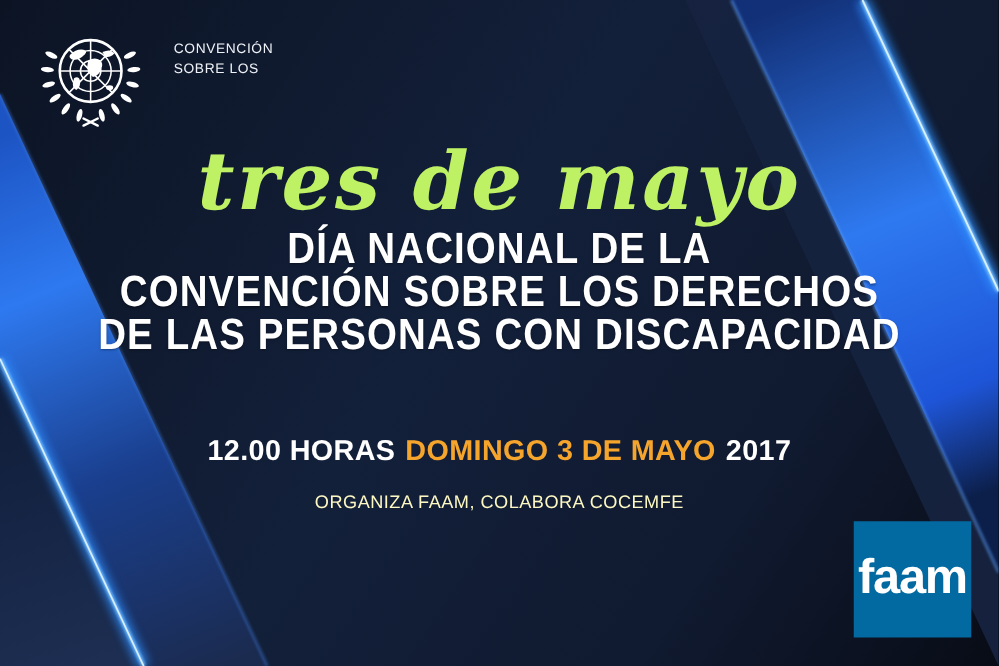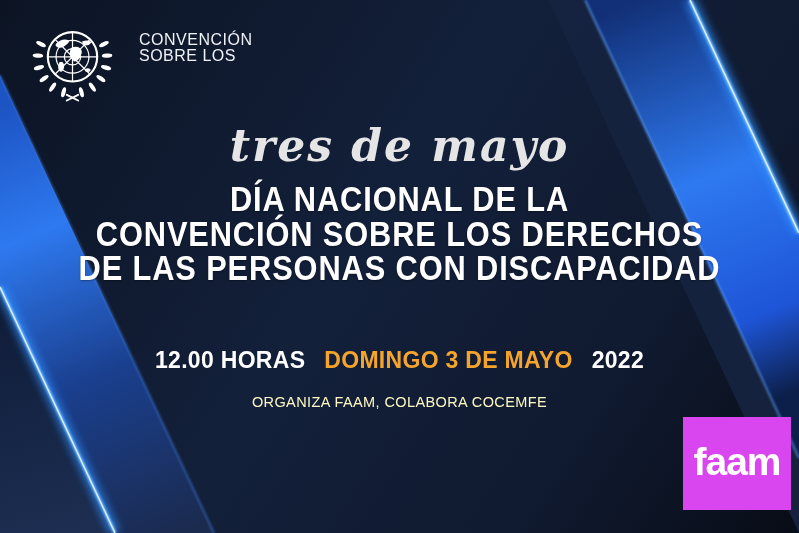--- a/index.html
+++ b/index.html
@@ -12,51 +12,51 @@
     -webkit-font-smoothing:antialiased;
   }
   .bg-svg{position:absolute;inset:0;display:block;}
   .layer{position:absolute;}
 
   
   .un-emblem{left:25px;top:15px;width:95px;height:95px;}
   .un-text{
     left:139px;top:32px;
     color:#EFF2F7;
-    font-size:16px;line-height:15.6px;
+    font-size:11px;line-height:15.6px;
     letter-spacing:.5px;font-weight:500;
     white-space:nowrap;
   }
 
   
   .script-title{
     left:0;top:118px;width:100%;
     text-align:center;
     font-family:"DejaVu Serif", serif;
     font-style:italic;font-weight:bold;
-    font-size:44px;line-height:56px;
+    font-size:64px;line-height:56px;
     letter-spacing:2px;
-    color:#e5e5e5;
+    color:#bef264;
   }
 
   
   .main-title{
     left:0;top:182px;width:100%;
     text-align:center;color:#FFFFFF;
     font-weight:700;font-size:35px;line-height:34.5px;
     letter-spacing:1px;
     transform:scaleX(.88);
     transform-origin:50% 50%;
     text-shadow:0 1px 2px rgba(0,0,0,.35);
   }
 
   
   .datetime{
     left:0;top:306px;width:100%;
-    display:flex;justify-content:center;align-items:baseline;gap:19px;
+    display:flex;justify-content:center;align-items:baseline;gap:8px;
     font-weight:700;font-size:23px;line-height:26px;
     color:#FFFFFF;letter-spacing:.3px;
   }
   .datetime .orange{color:#F5A42C;margin-top:41px;}
 
   
   .details{
     left:0;top:350px;width:100%;
     text-align:center;color:#F2F4F8;
     font-weight:700;font-size:14.5px;line-height:17.5px;
@@ -66,22 +66,22 @@
   
   .organizer{
     left:0;top:394px;width:100%;
     text-align:center;color:#fef9c3;
     font-weight:400;font-size:14.5px;line-height:17px;
     letter-spacing:.4px;
   }
 
   
   .faam-box{
-    left:683px;top:417px;width:108px;height:93px;
-    background:#d946ef;
+    left:683px;top:417px;width:94px;height:93px;
+    background:#0369a1;
     display:flex;align-items:center;justify-content:center;
   }
   .faam-box .faam-word{
     color:#FFFFFF;font-weight:700;font-size:39px;
     letter-spacing:-1px;line-height:1;
     padding-bottom:4px;
   }
 </style>
 </head>
 <body>
@@ -184,21 +184,21 @@
 
   <div class="layer main-title">
     <div>DÍA NACIONAL DE LA</div>
     <div>CONVENCIÓN SOBRE LOS DERECHOS</div>
     <div>DE LAS PERSONAS CON DISCAPACIDAD</div>
   </div>
 
   <div class="layer datetime">
     <span>12.00 HORAS</span>
     <span class="orange">DOMINGO 3 DE MAYO</span>
-    <span>2022</span>
+    <span>2017</span>
   </div>
 
 
   <div class="layer organizer">ORGANIZA FAAM, COLABORA COCEMFE</div>
 
   <div class="layer faam-box">
     <span class="faam-word">faam</span>
   </div>
 
 </div>

